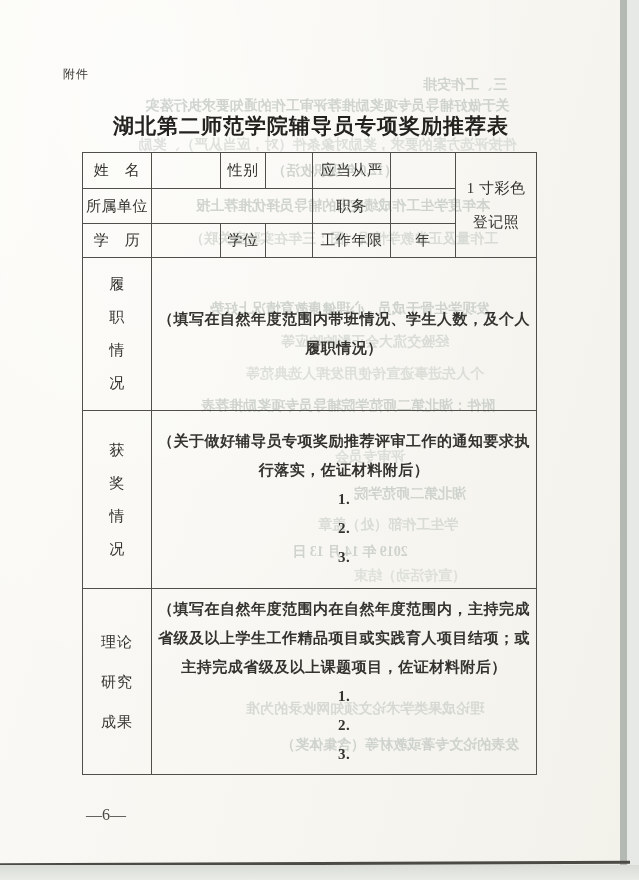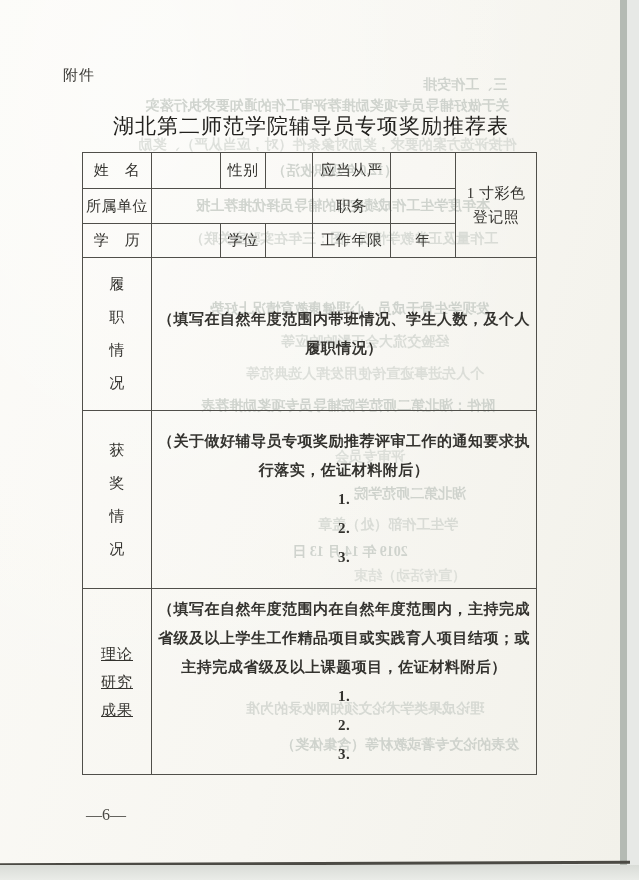--- a/index.html
+++ b/index.html
@@ -21,45 +21,45 @@
   }
   .page-edge-bottom{
     position:absolute;left:0;top:862px;width:630px;height:3px;
     background:#4b4a44;transform:rotate(-0.25deg);
   }
   .below-strip{
     position:absolute;left:0;top:865px;width:639px;height:15px;
     background:linear-gradient(#d9dcd7,#eaece8);
   }
   .attachment{
-    position:absolute;left:63px;top:66px;font-size:15px;letter-spacing:1px;
+    position:absolute;left:63px;top:66px;font-size:12px;letter-spacing:1px;
   }
   .doc-title{
     position:absolute;left:0;top:112px;width:622px;text-align:center;
     font-family:"Liberation Sans","DejaVu Sans",sans-serif;
-    font-weight:400;font-size:21px;letter-spacing:1px;color:#23221f;
+    font-weight:700;font-size:21px;letter-spacing:1px;color:#23221f;
   }
   table.form{
     position:absolute;left:82px;top:152px;
     border-collapse:collapse;table-layout:fixed;padding-left:28px;
   }
   table.form td{
     border:1.4px solid #504f4a;
     font-size:15px;color:#34332f;
     padding:0;vertical-align:middle;text-align:center;
     letter-spacing:0.5px;
   }
   td.note-cell{
     text-align:left;vertical-align:top;
     padding:6px 8px 4px 9px;line-height:29px;font-weight:bold;
   }
   td.pad-more{padding-top:13px;}
   .vlabel{white-space:pre-line;line-height:33px;font-size:15px;}
-  .vlabel.two-char{line-height:28px;letter-spacing:1px;text-decoration:underline;}
-  .photo-note{white-space:pre-line;line-height:24px;font-size:15px;}
+  .vlabel.two-char{line-height:40px;letter-spacing:1px;}
+  .photo-note{white-space:pre-line;line-height:34px;font-size:15px;}
   .list-item{line-height:29px;font-family:"Liberation Serif",serif;}
   .page-number{
     position:absolute;left:86px;top:806px;font-size:16px;color:#4a4944;
   }
   .ghost{
     position:absolute;transform:scaleX(-1);
     color:#c6cbc5;filter:blur(0.7px);opacity:.8;
     font-weight:700;font-size:14px;white-space:nowrap;overflow:hidden;
     text-align:center;pointer-events:none;
   }

